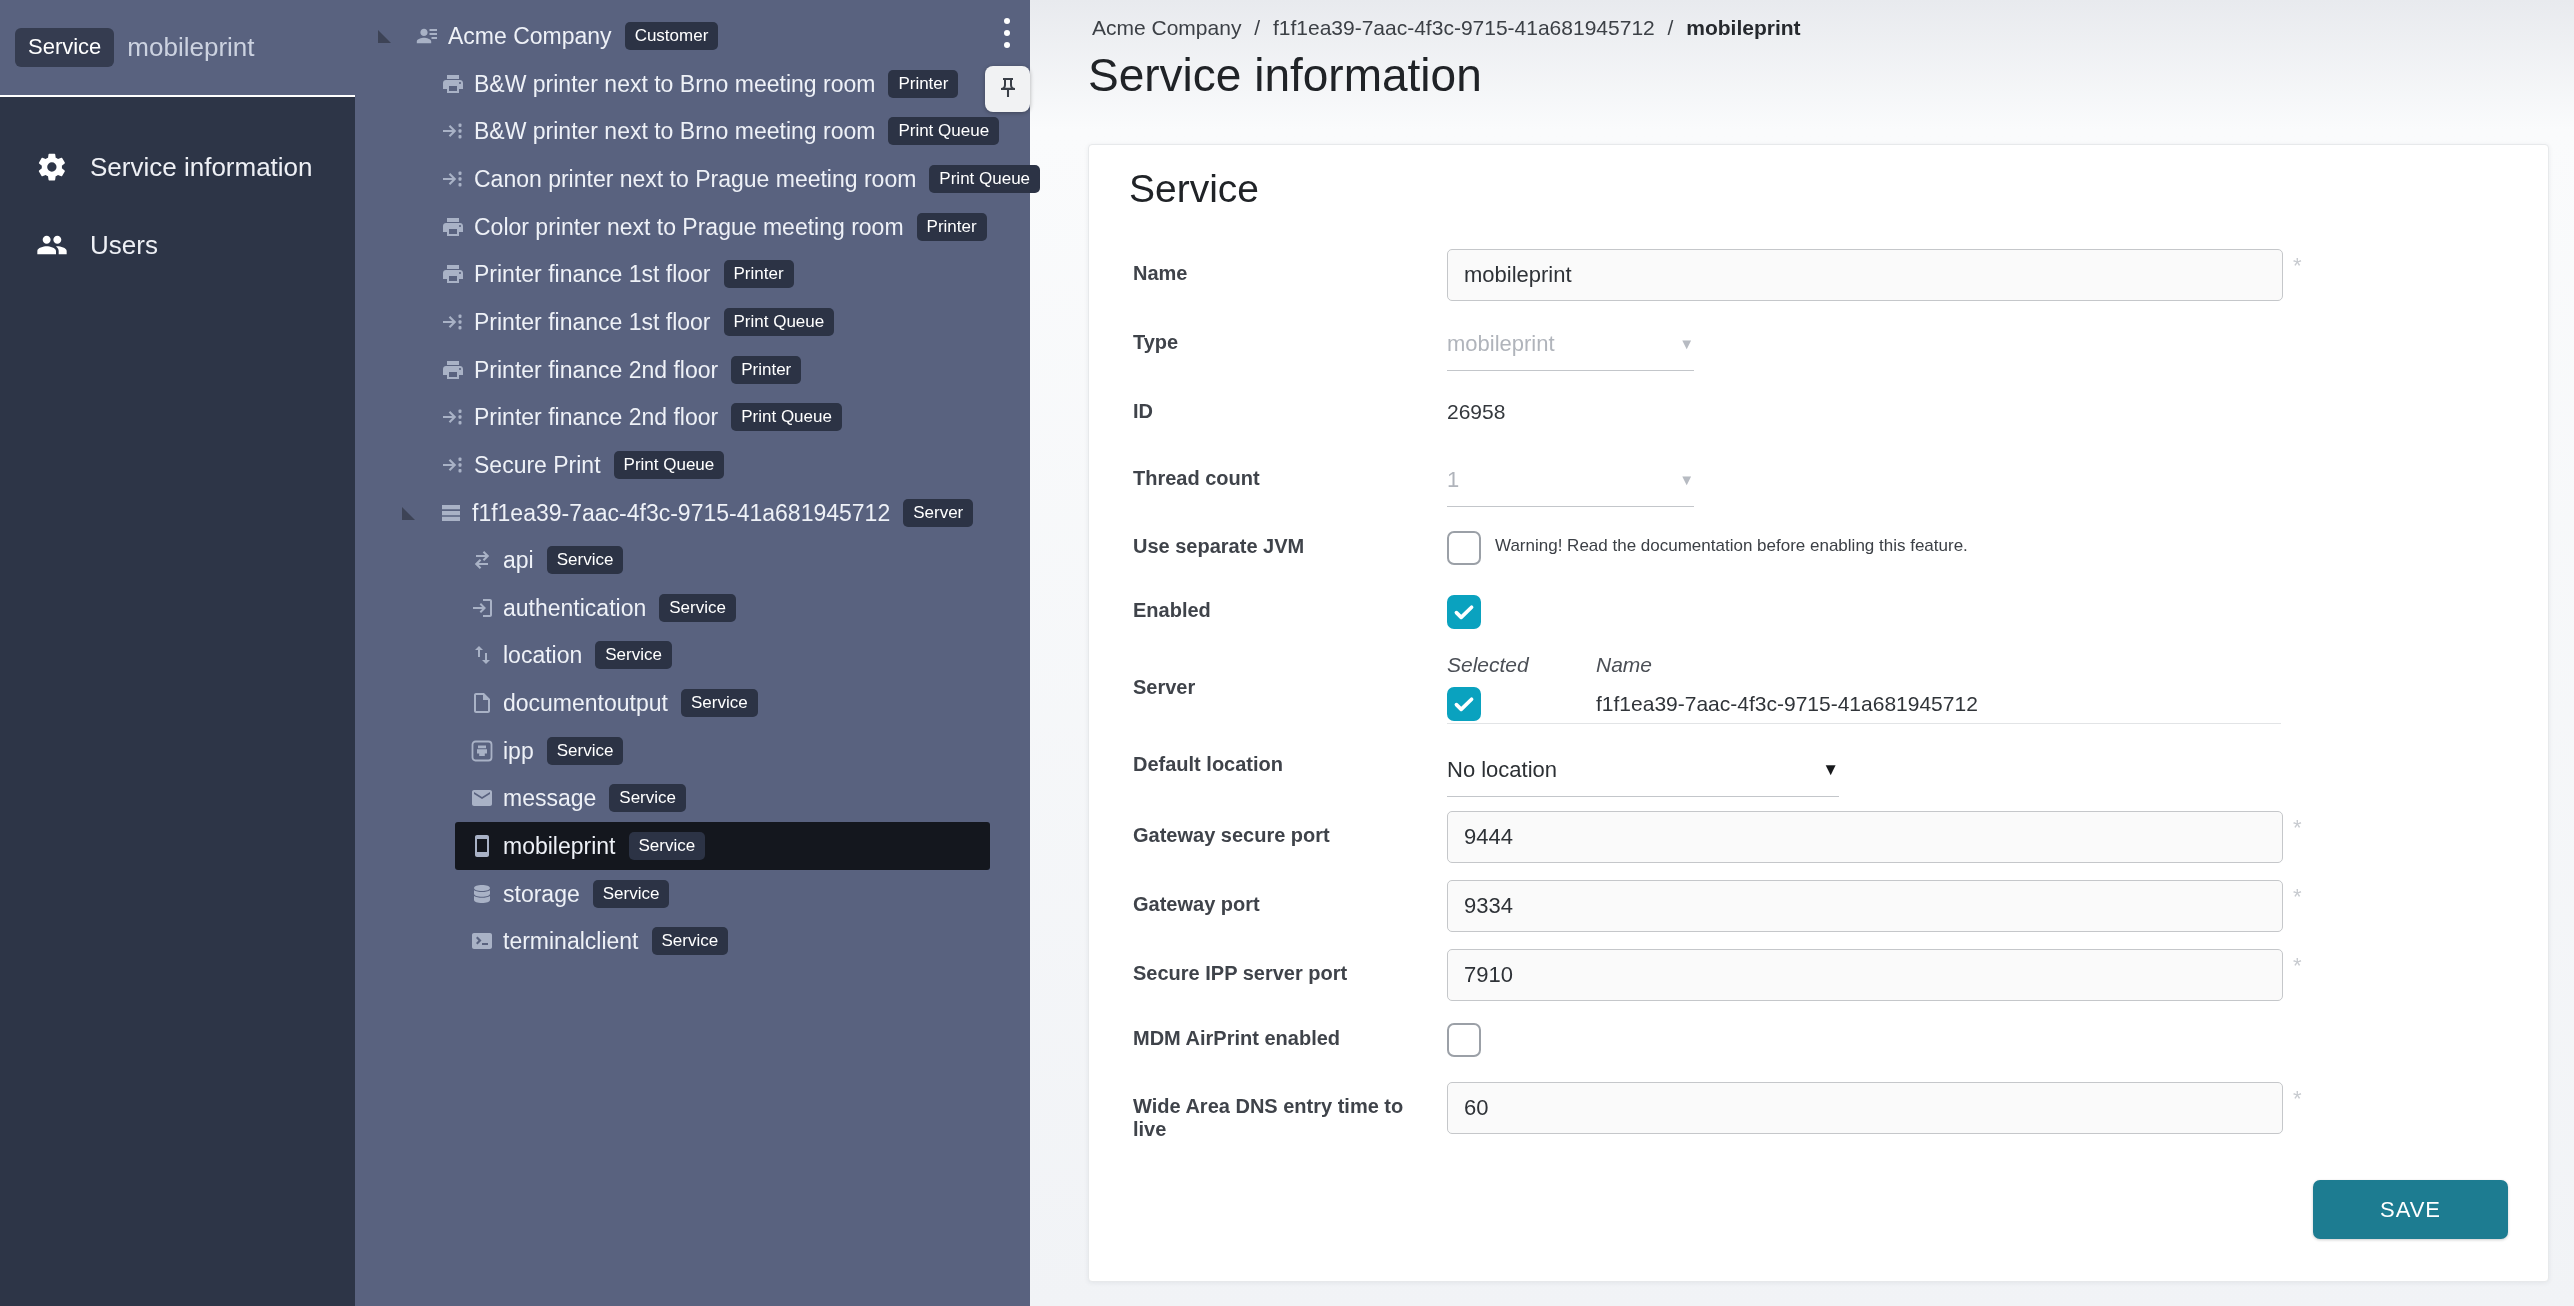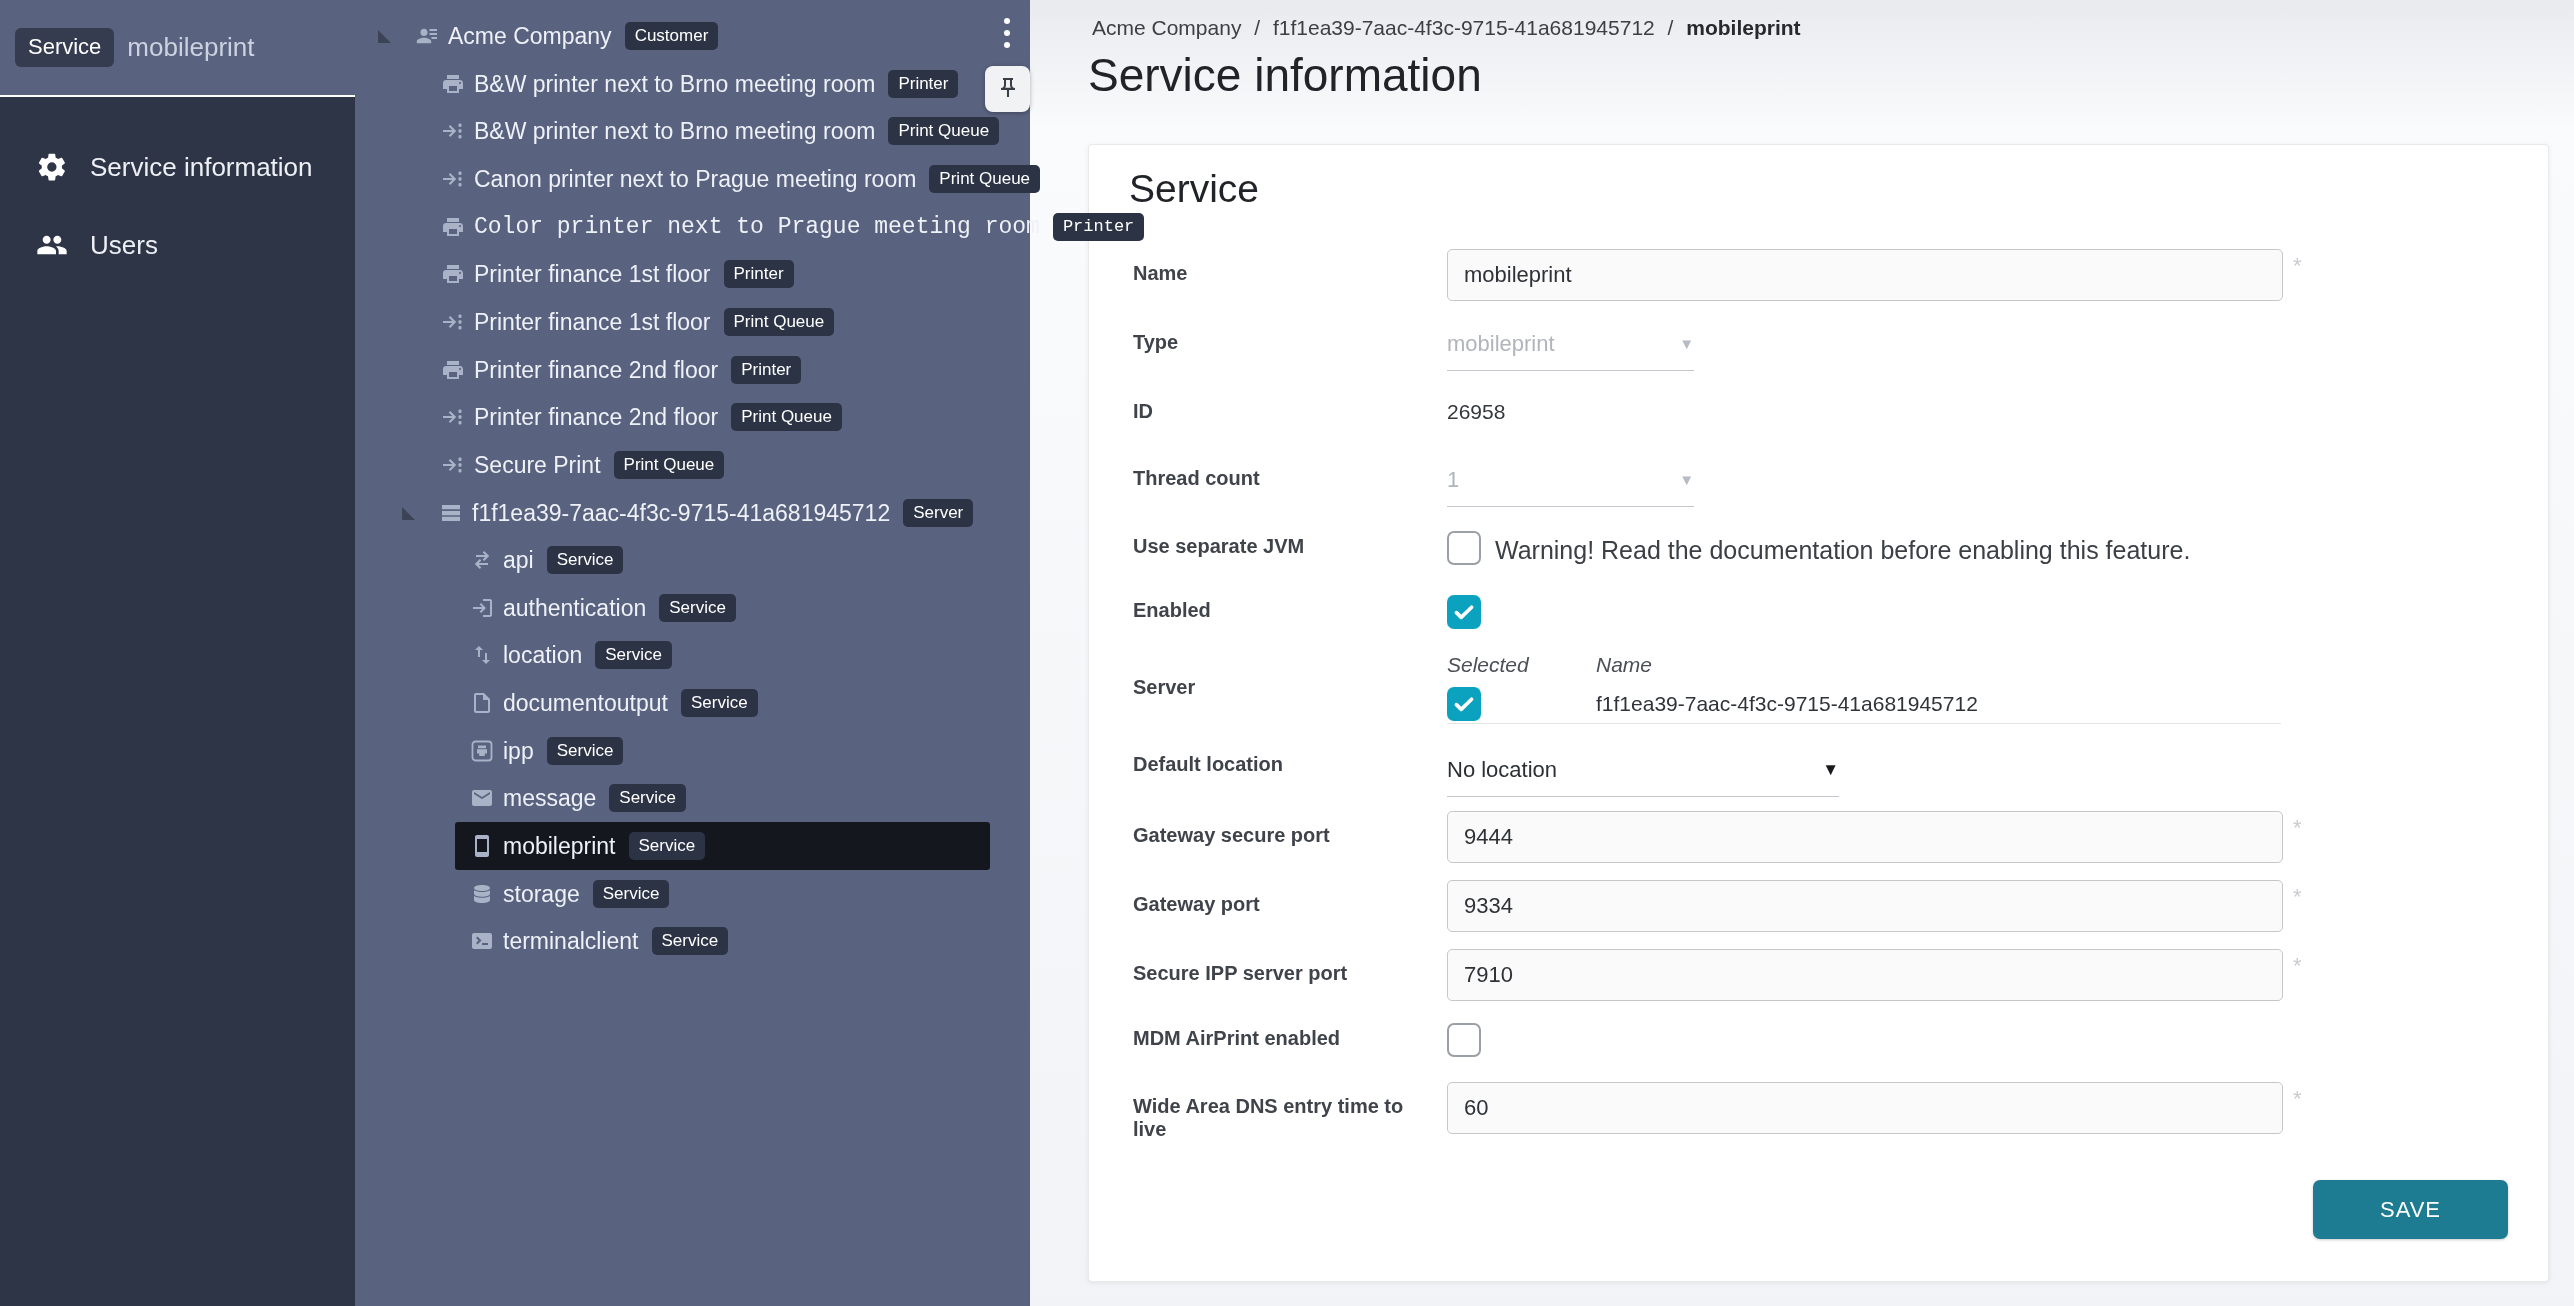--- a/index.html
+++ b/index.html
@@ -54,21 +54,21 @@
   .sel-disabled { color:#b0b4bb; }
   .sel-disabled .caret { color:#b7bbc2; }
   .sel-enabled { color:#2c3034; cursor:pointer; }
   .sel-enabled .caret { color:#17191c; font-size:17px; }
   .plain-value { position:absolute; left:358px; font-size:21px; color:#34383d; }
   .cb { position:absolute; width:34px; height:34px; border:2px solid #9ba0a7; border-radius:7px; background:#fff; cursor:pointer;
         display:flex; align-items:center; justify-content:center; }
   .cb.checked { background:#0aa2bf; border-color:#0aa2bf; }
   .cb svg { width:26px; height:26px; display:none; }
   .cb.checked svg { display:block; }
-  .warn-text { position:absolute; left:406px; font-size:25px; color:#3c4046; }
+  .warn-text { position:absolute; left:406px; font-size:17px; color:#3c4046; }
   .col-head { position:absolute; font-style:italic; font-size:21px; color:#4b4f56; }
   .srv-name { position:absolute; left:507px; font-size:21px; color:#303439; }
   .divider { position:absolute; left:358px; width:834px; height:1px; background:#e2e4e6; }
   .save-btn { position:absolute; left:1224px; top:1035px; width:195px; height:59px; background:#1d7c91; border:none;
               border-radius:7px; color:#ffffff; font-size:22px; letter-spacing:1px; cursor:pointer;
               font-family:"Liberation Sans", sans-serif; box-shadow:0 1px 3px rgba(0,0,0,.2); }
 </style>
 </head>
 <body>
 
@@ -115,21 +115,21 @@
             <svg viewBox="0 0 24 24">
               <path d="M2 11h9.2L7.7 7.5 9.2 6l6 6-6 6-1.5-1.5 3.5-3.5H2v-2z"></path>
               <rect x="17.5" y="4.5" width="3" height="3.6" rx="1"></rect>
               <rect x="17.5" y="10.2" width="3" height="3.6" rx="1"></rect>
               <rect x="17.5" y="15.9" width="3" height="3.6" rx="1"></rect>
             </svg>
           </span>
           <span>Canon printer next to Prague meeting room</span>
           <span class="tbadge">Print Queue</span>
         </div>
-        <div class="tnode" style="top: 203px; left: 86px; font-family: Liberation Mono, monospace;">
+        <div class="tnode" style="top: 203px; left: 86px;">
           <span class="ticon">
             <svg viewBox="0 0 24 24">
               <path d="M19 8H5c-1.7 0-3 1.3-3 3v6h4v4h12v-4h4v-6c0-1.7-1.3-3-3-3zm-3 11H8v-5h8v5zm3-7c-.55 0-1-.45-1-1s.45-1 1-1 1 .45 1 1-.45 1-1 1zm-1-9H6v4h12V3z"></path>
             </svg>
           </span>
           <span>Color printer next to Prague meeting room</span>
           <span class="tbadge">Printer</span>
         </div>
         <div class="tnode" style="top: 250px; left: 86px;">
           <span class="ticon">

